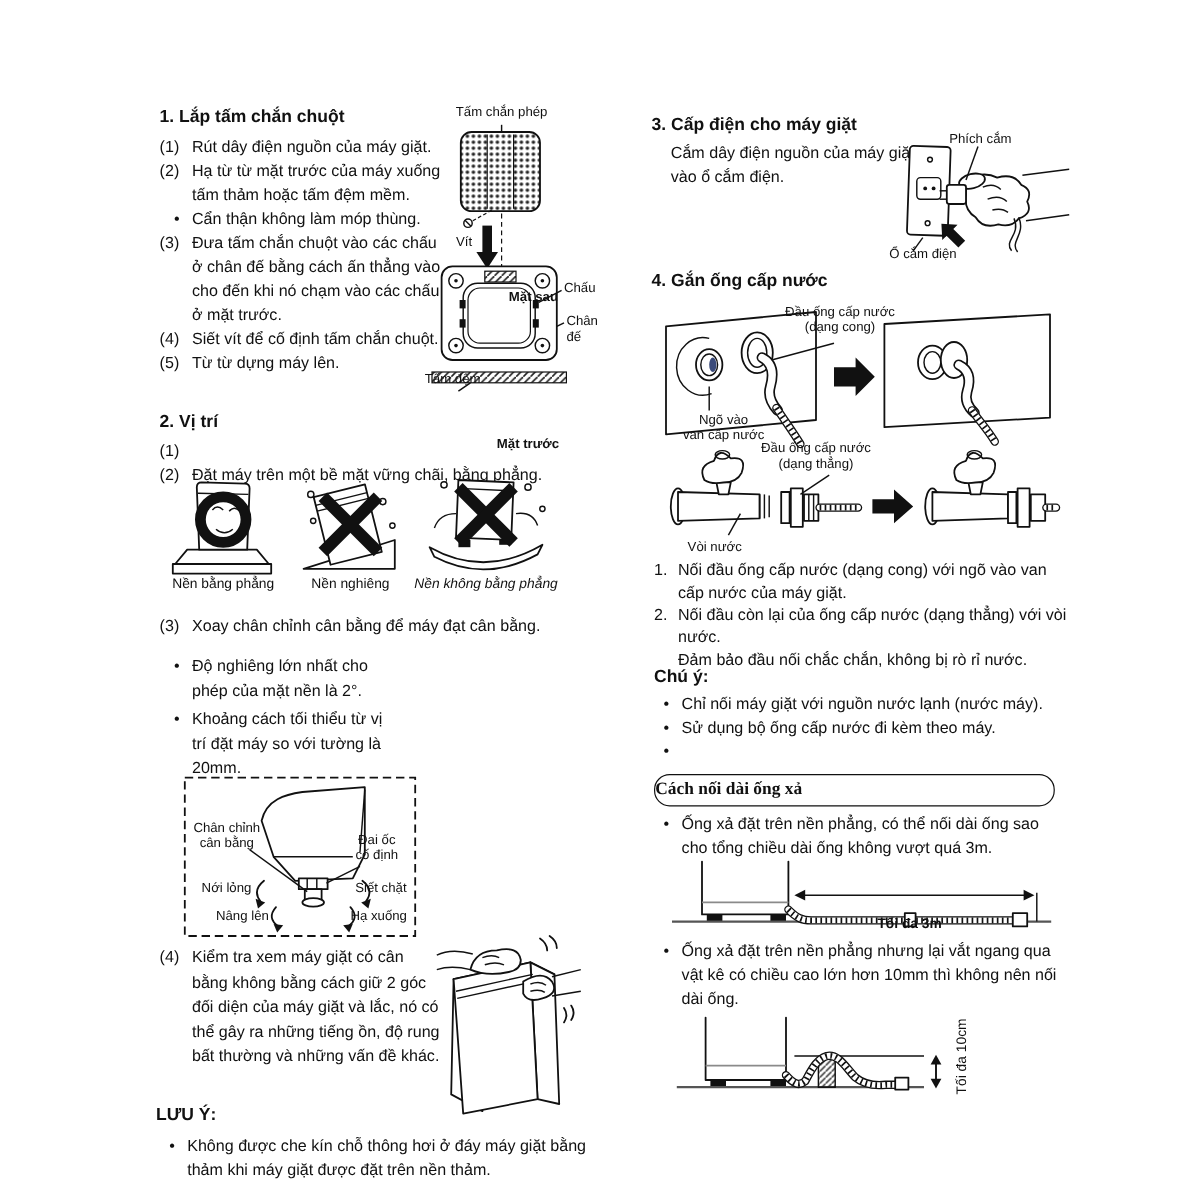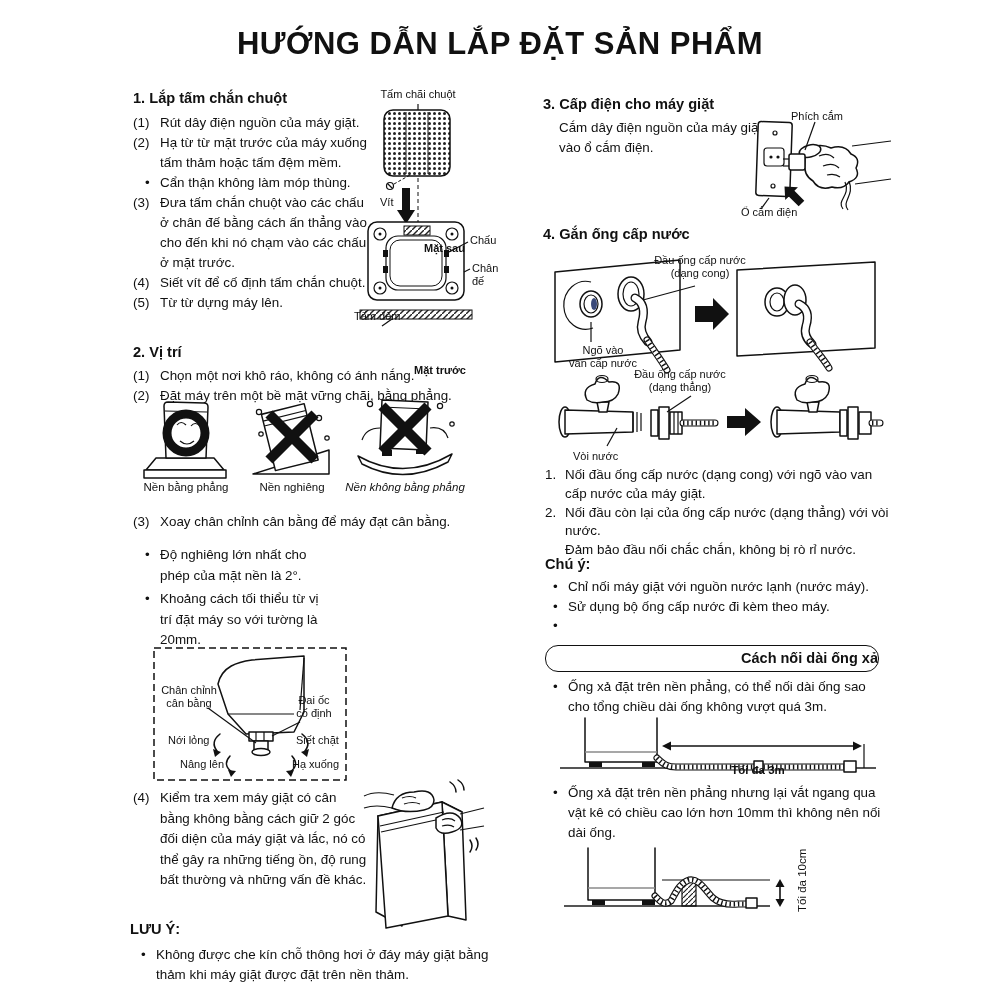--- a/index.html
+++ b/index.html
@@ -11,40 +11,39 @@
   .txt{font-size:13.4px;line-height:20px;}
   .row{display:flex;align-items:flex-start;}
   .row .m{flex:0 0 27px;}
   .row.b .m{flex:0 0 15px;}
   .row.n .m{flex:0 0 20px;}
   .lbl{font-size:11px;line-height:12.5px;color:#111;}
   .lbl.c{text-align:center;}
   .lbl.bold{font-weight:bold;margin-top:40px;}
   .cap{font-size:11.5px;text-align:center;}
   .drainhdr{border:1.5px solid #111;border-radius:13px;height:25px;line-height:25px;
-            text-align:right;font-weight:bold;font-size:14.5px;}
+            text-align:left;font-weight:bold;font-size:14.5px;font-family:Liberation Serif, serif;}
   svg{display:block;overflow:visible;}
   .ln{fill:none;stroke:#111;stroke-width:1.5;stroke-linejoin:round;stroke-linecap:round;}
   .ln2{fill:none;stroke:#111;stroke-width:1.2;stroke-linejoin:round;}
   .fw{fill:#fff;stroke:#111;stroke-width:1.5;stroke-linejoin:round;}
   .blk{fill:#111;stroke:none;}
   .gray{stroke:#8a8a8a;stroke-width:1.5;fill:none;}
   .hose-o{fill:none;stroke:#111;stroke-width:9;stroke-linecap:round;}
   .hose-i{fill:none;stroke:#fff;stroke-width:6.2;stroke-linecap:round;}
   .hose-r{fill:none;stroke:#111;stroke-width:6.2;stroke-dasharray:1.6 3.2;}
   .hose-o.s{stroke-width:7;} .hose-i.s{stroke-width:4.8;} .hose-r.s{stroke-width:4.8;stroke-dasharray:1.4 2.8;}
   .xmark{stroke:#111;stroke-width:10;stroke-linecap:butt;}
   .vert{transform:rotate(-90deg);transform-origin:0 0;white-space:nowrap;}
 </style>
 </head>
 <body>
 
 <div class="page">
 
-  <div class="abs title" style="top:26px;left:0;">HƯỚNG DẪN LẮP ĐẶT SẢN PHẨM</div>
 
   <div class="abs h" style="left:133px;top:90px;">1. Lắp tấm chắn chuột</div>
   <div class="abs txt" style="left:133px;top:113px;width:236px;">
     <div class="row">
         <span class="m">(1)</span>
         <span>Rút dây điện nguồn của máy giặt.</span>
       </div>
     <div class="row">
         <span class="m">(2)</span>
         <span>Hạ từ từ mặt trước của máy xuống tấm thảm hoặc tấm đệm mềm.</span>
@@ -103,34 +102,33 @@
       <rect x="52" y="140" width="26" height="9" fill="url(#hatch1)" stroke="#111" stroke-width="1"></rect>
       <rect class="blk" x="92" y="164" width="5" height="7"></rect>
         <rect class="blk" x="92" y="180" width="5" height="7"></rect>
       <rect class="blk" x="31" y="164" width="5" height="7"></rect>
         <rect class="blk" x="31" y="180" width="5" height="7"></rect>
       <line class="ln2" x1="97" y1="166" x2="116" y2="156"></line>
       <line class="ln2" x1="112" y1="186" x2="118" y2="183"></line>
       <rect x="8" y="224" width="112" height="9" fill="url(#hatch1)" stroke="#111" stroke-width="1"></rect>
       <line class="ln2" x1="30" y1="240" x2="40" y2="233"></line>
     </svg>
-    <div class="abs lbl c" style="left:15px;top:2px;width:102px;">Tấm chãi chuột</div>
+    <div class="abs lbl c" style="left:15px;top:2px;width:102px;">Tấm chắn phép</div>
     <div class="abs lbl" style="left:28px;top:110px;">Vít</div>
     <div class="abs lbl bold" style="left:72px;top:116px;">Mặt sau</div>
     <div class="abs lbl" style="left:118px;top:148px;">Chấu</div>
     <div class="abs lbl" style="left:120px;top:176px;"><span>Chân</span><br><span>đế</span></div>
     <div class="abs lbl" style="left:2px;top:224px;">Tấm đệm</div>
     <div class="abs lbl bold" style="left:62px;top:238px;">Mặt trước</div>
   </div>
 
   <div class="abs h" style="left:133px;top:344px;">2. Vị trí</div>
   <div class="abs txt" style="left:133px;top:366px;width:352px;">
     <div class="row">
         <span class="m">(1)</span>
-        <span>Chọn một nơi khô ráo, không có ánh nắng.</span>
       </div>
     <div class="row">
         <span class="m">(2)</span>
         <span>Đặt máy trên một bề mặt vững chãi, bằng phẳng.</span>
       </div>
   </div>
 
   <div class="abs" style="left:142px;top:398px;">
     <svg width="88" height="84" viewBox="0 0 88 84">
       <polygon class="fw" points="14,60 72,60 82,72 4,72"></polygon>

